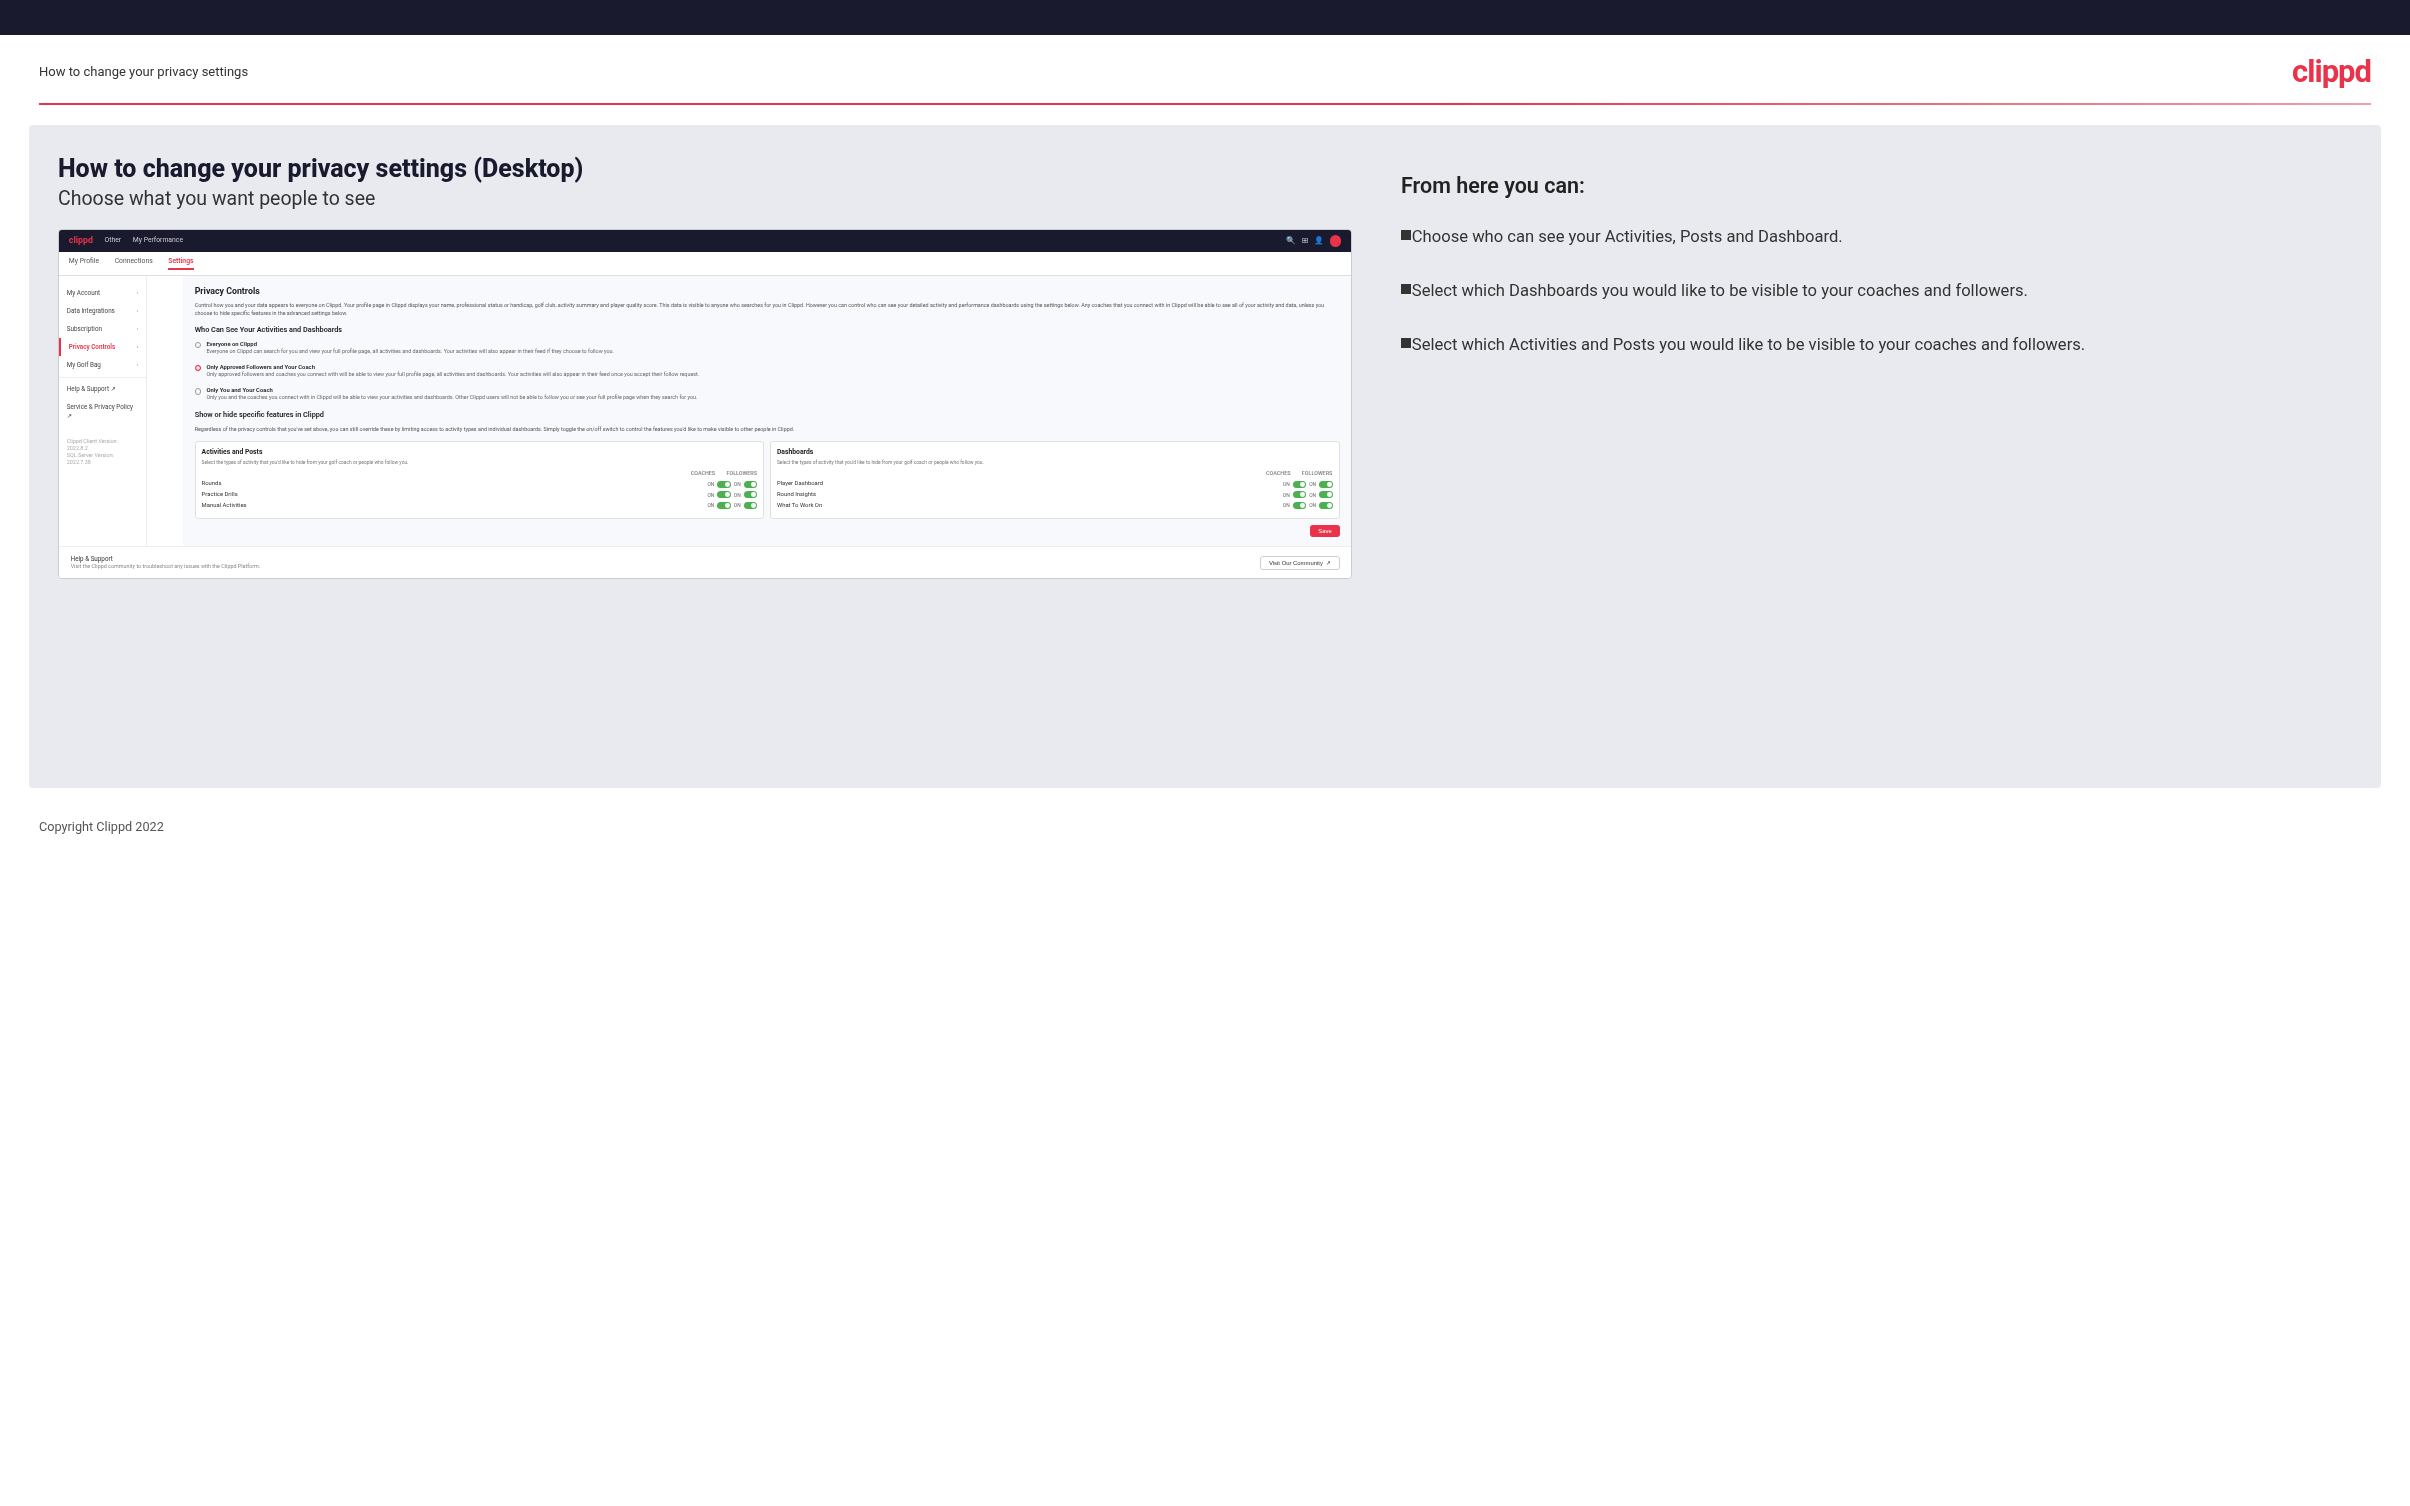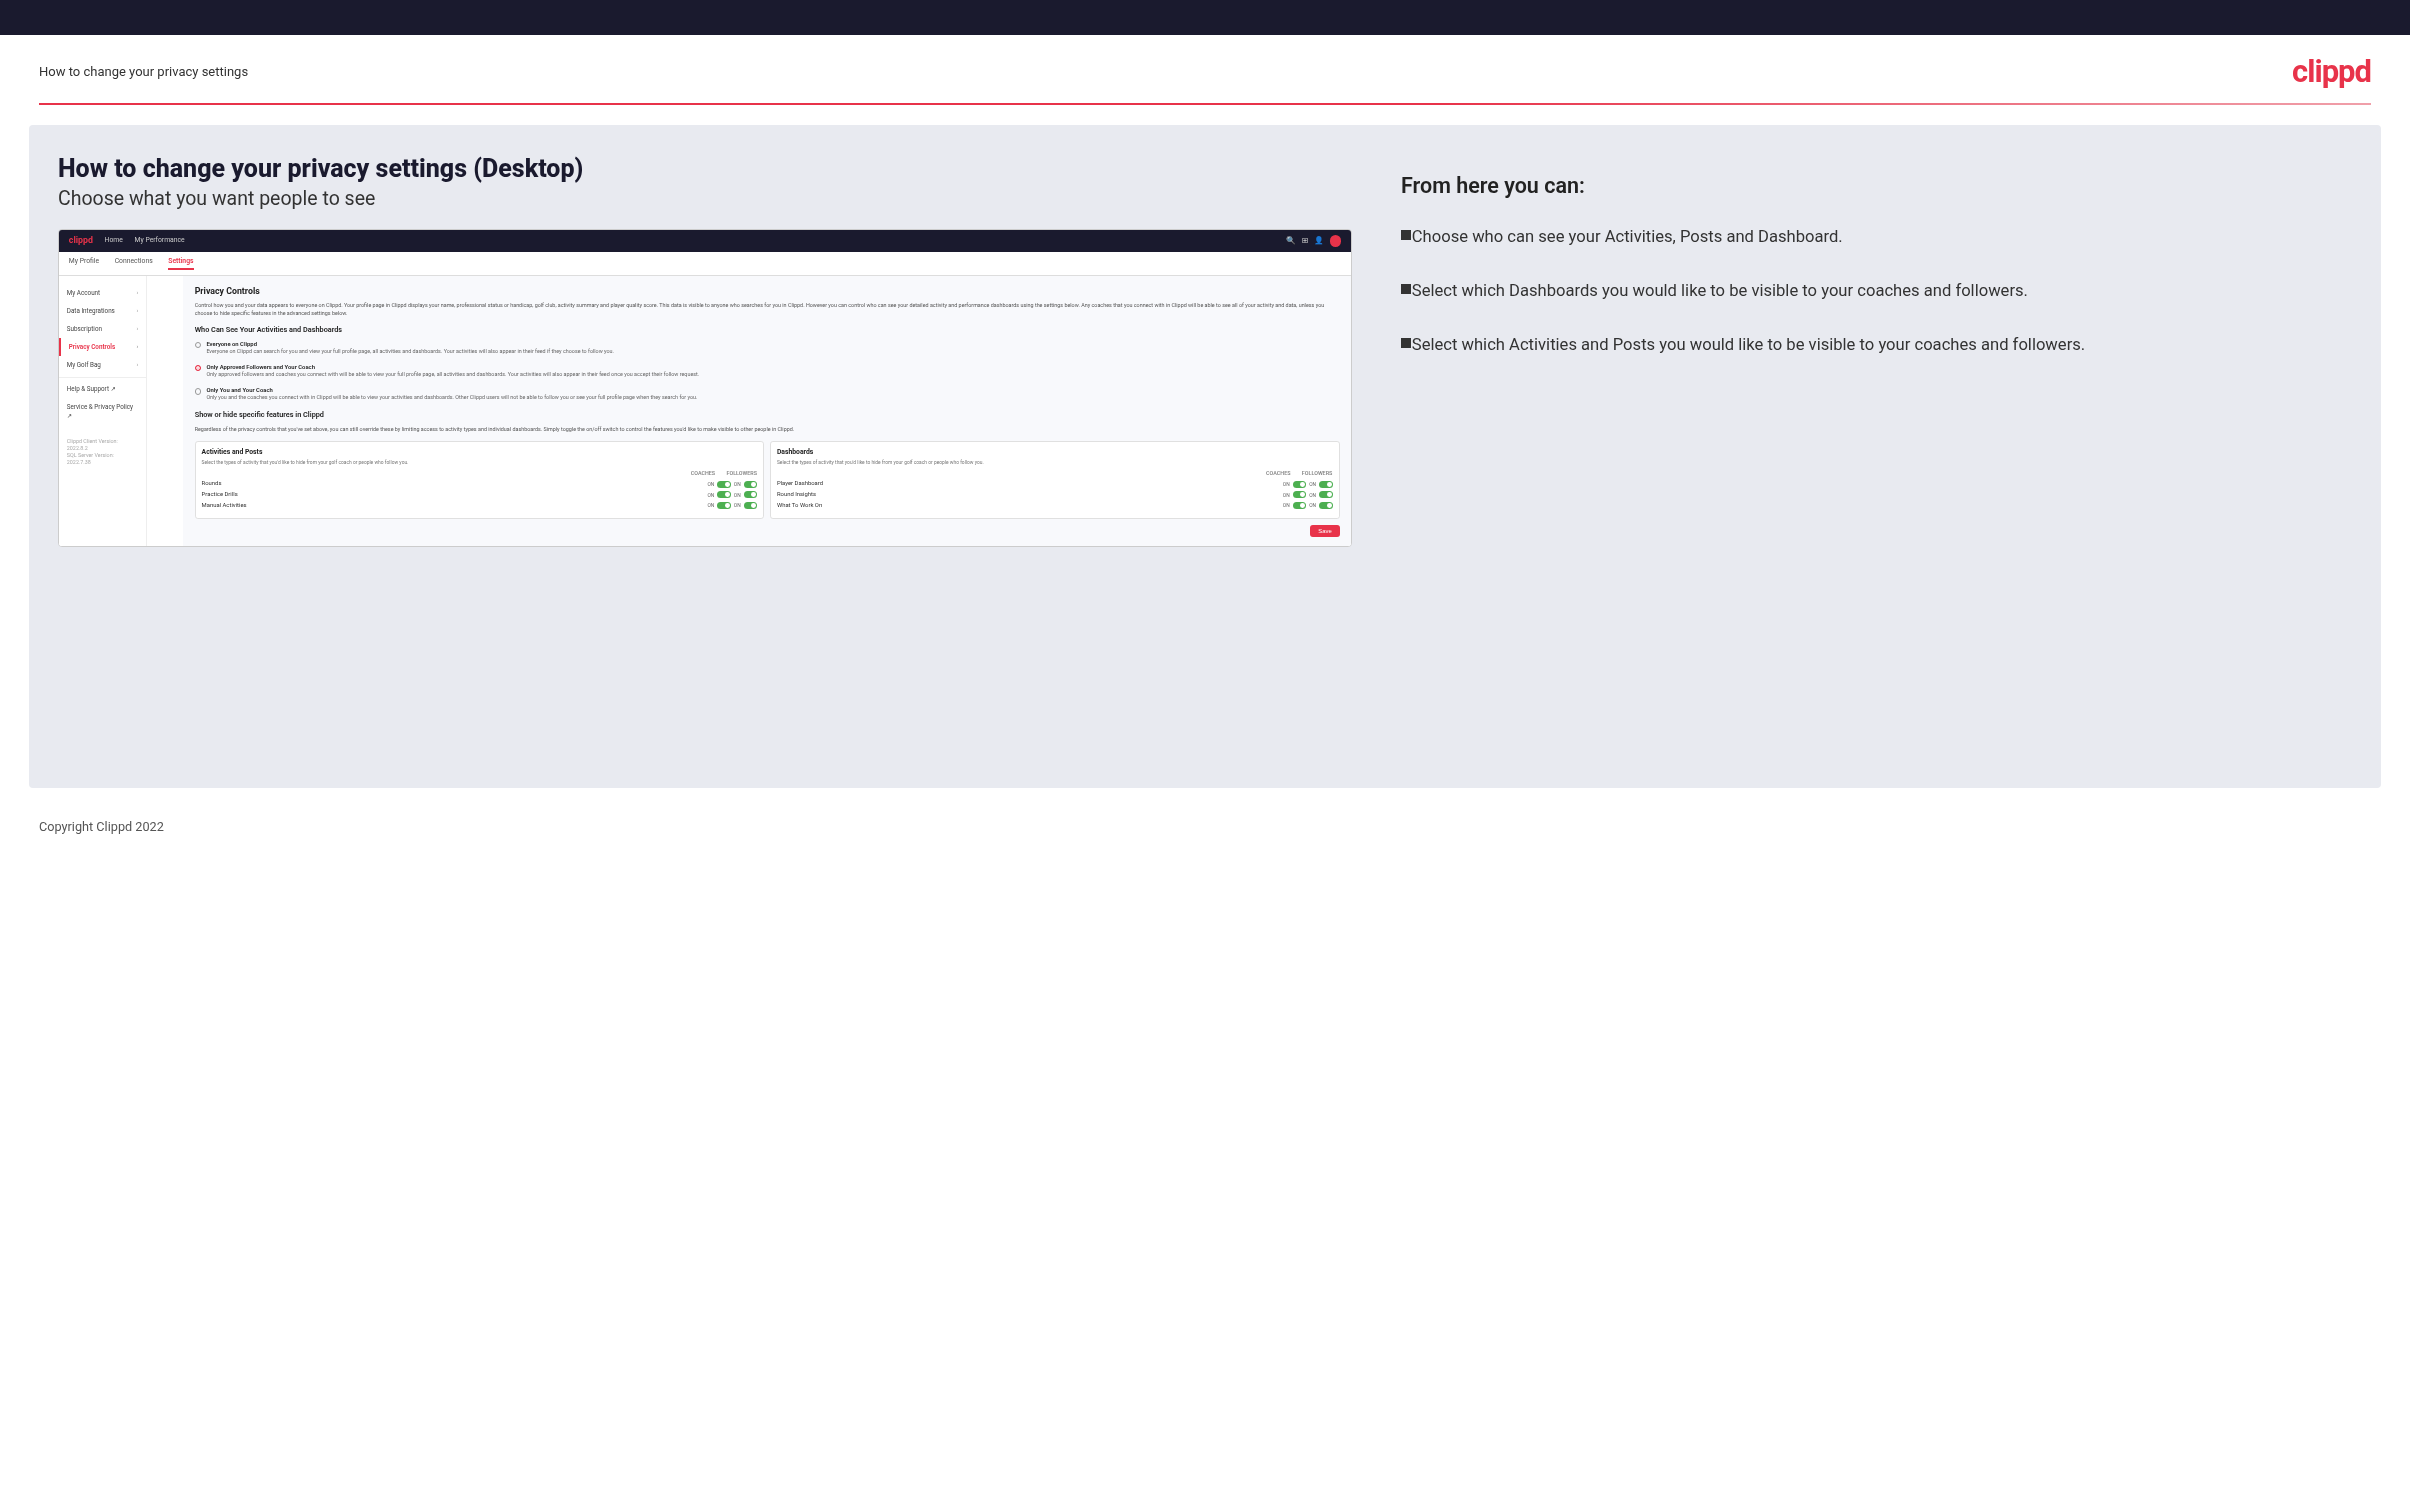--- a/index.html
+++ b/index.html
@@ -416,21 +416,21 @@
 
   <div class="left-panel">
     <div class="page-heading">How to change your privacy settings (Desktop)</div>
     <div class="page-subheading">Choose what you want people to see</div>
 
     <div class="app-screenshot">
 
       <div class="app-navbar">
         <div class="app-navbar-left">
           <span class="app-logo-small">clippd</span>
-          <span class="app-nav-link">Home</span>
+          <span class="app-nav-link">Other</span>
           <span class="app-nav-link">My Performance</span>
         </div>
         <div class="app-navbar-right">
           <span>🔍</span>
           <span>⊞</span>
           <span>👤</span>
           <span style="width:11.7px;height:11.7px;border-radius:50%;background:#e8334a;display:inline-block;"></span>
         </div>
       </div>
 
@@ -582,20 +582,30 @@
               </div>
             </div>
 
             <div class="save-row">
               <button class="save-btn">Save</button>
             </div>
           </div>
         </div>
       </div>
 
+      <div class="help-section">
+        <div>
+          <div class="help-left">Help &amp; Support</div>
+          <div class="help-left-desc">Visit the Clippd community to troubleshoot any issues with the Clippd Platform.</div>
+        </div>
+        <button class="visit-btn">
+          <span>Visit Our Community</span>
+          <span>↗</span>
+        </button>
+      </div>
     </div>
 
   </div>
 
   <div class="right-panel">
     <div class="from-here-title">From here you can:</div>
 
     <div class="bullet-item">
       <div class="bullet-square"></div>
       <div class="bullet-text">Choose who can see your Activities, Posts and Dashboard.</div>

